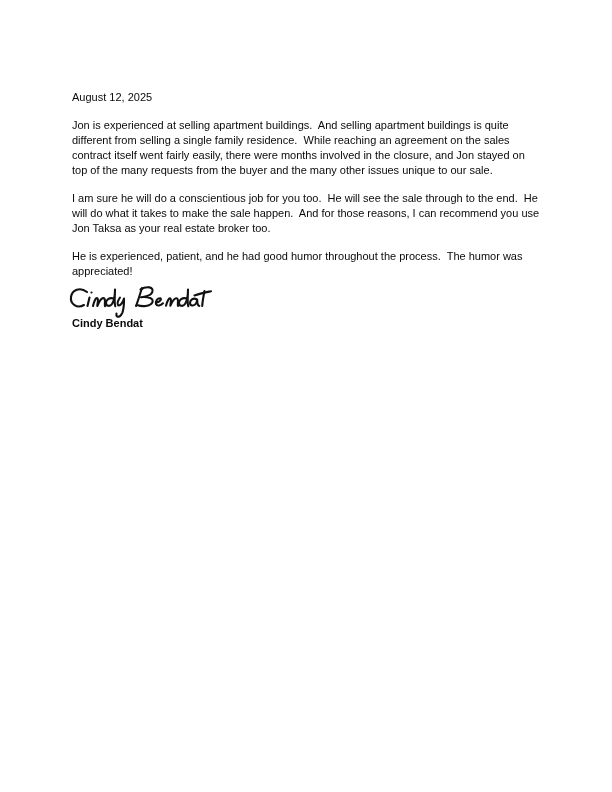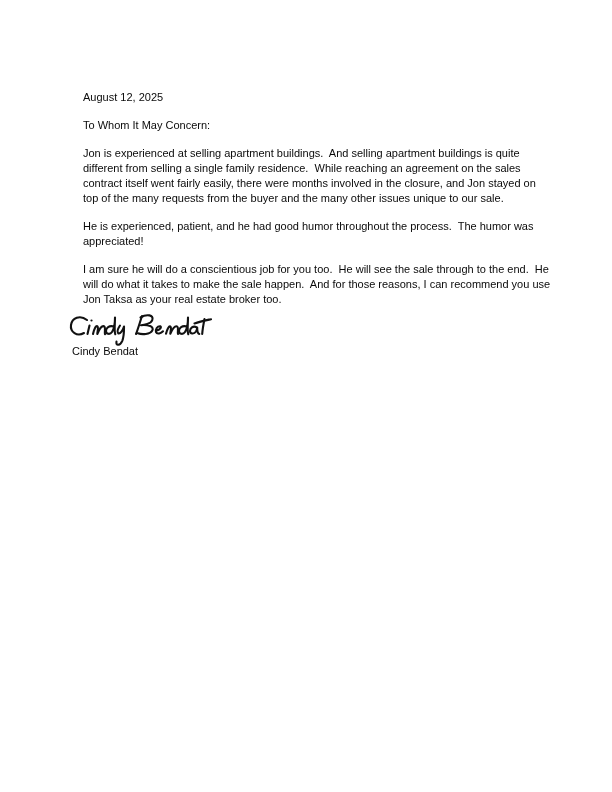--- a/index.html
+++ b/index.html
@@ -15,63 +15,63 @@
     box-sizing: border-box;
     padding: 90px 60px 0 72px;
     font-family: "Liberation Sans", "DejaVu Sans", sans-serif;
     font-size: 11px;
     line-height: 15px;
     color: #0a0a0a;
     overflow: hidden;
   }
   .line-block {
     white-space: pre;       
-    margin: 0 0 13px 11px;
+    margin: 0 0 13px 0;
   }
   .signature-wrap {
     margin-top: -7px;
     margin-left: -5px;
     height: 36px;
   }
   .signature-wrap svg {
     display: block;
   }
   .sig-stroke {
     fill: none;
     stroke: #111111;
     stroke-width: 2.1;
     stroke-linecap: round;
     stroke-linejoin: round;
   }
   .typed-name {
     margin-top: -5px;
     white-space: pre;
+    font-weight: bold;
   }
 </style>
 </head>
 <body>
 
 <div class="page">
 
   <div class="line-block">August 12, 2025</div>
 
-  <div class="line-block">To Whom It May Concern:</div>
 
 
   <div class="line-block">Jon is experienced at selling apartment buildings.  And selling apartment buildings is quite
 different from selling a single family residence.  While reaching an agreement on the sales
 contract itself went fairly easily, there were months involved in the closure, and Jon stayed on
 top of the many requests from the buyer and the many other issues unique to our sale.</div>
 
-  <div class="line-block">He is experienced, patient, and he had good humor throughout the process.  The humor was
-appreciated!</div>
-
   <div class="line-block">I am sure he will do a conscientious job for you too.  He will see the sale through to the end.  He
 will do what it takes to make the sale happen.  And for those reasons, I can recommend you use
 Jon Taksa as your real estate broker too.</div>
+
+  <div class="line-block">He is experienced, patient, and he had good humor throughout the process.  The humor was
+appreciated!</div>
 
   <div class="signature-wrap">
 
     <svg width="145" height="36" viewBox="0 0 145 36">
 
       <path class="sig-stroke" d="M 20,7 C 13,1.5 5,5 4,12 C 3,19 10,24 17,20"></path>
 
       <path class="sig-stroke" d="M 22.5,12.5 C 21.8,15.5 21,19 20.5,21"></path>
       <circle cx="24.5" cy="7.5" r="1.1" fill="#111111"></circle>
 

